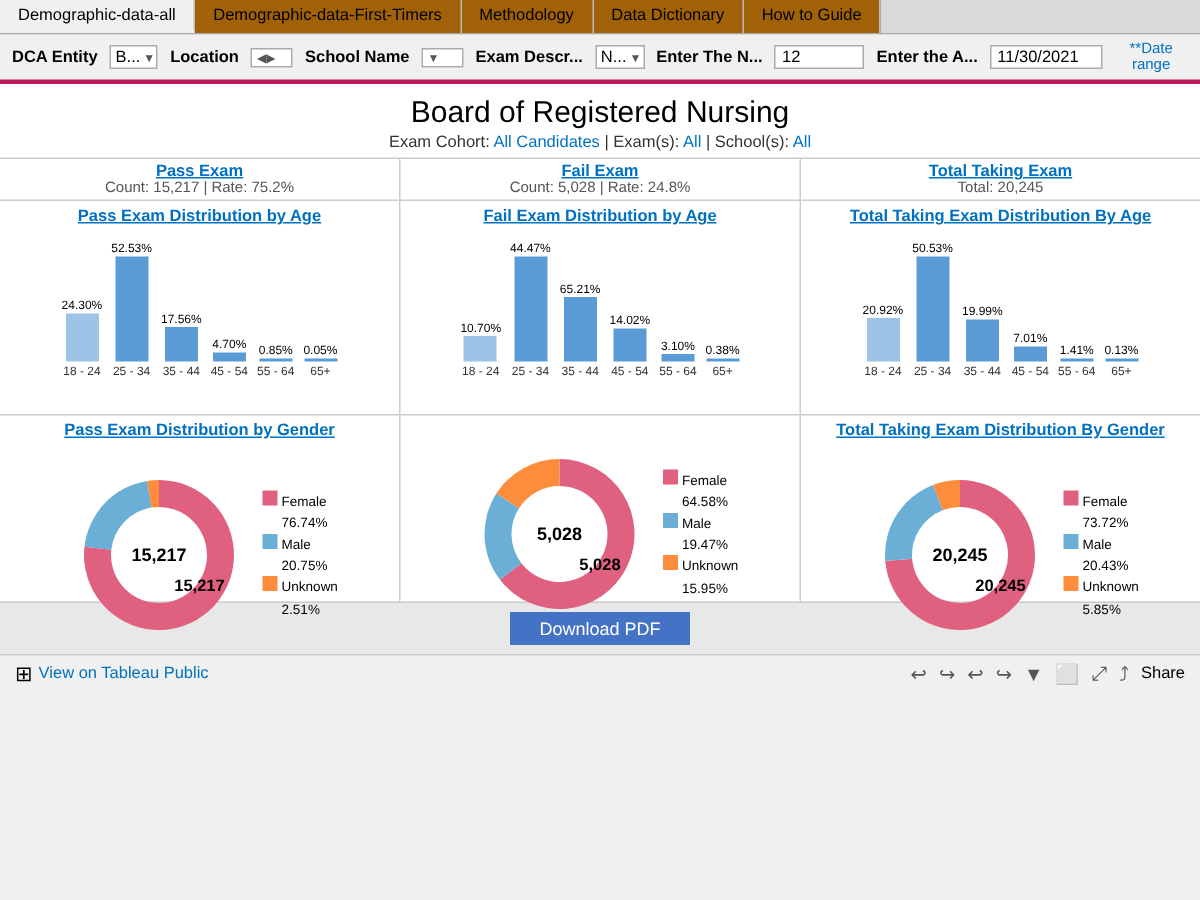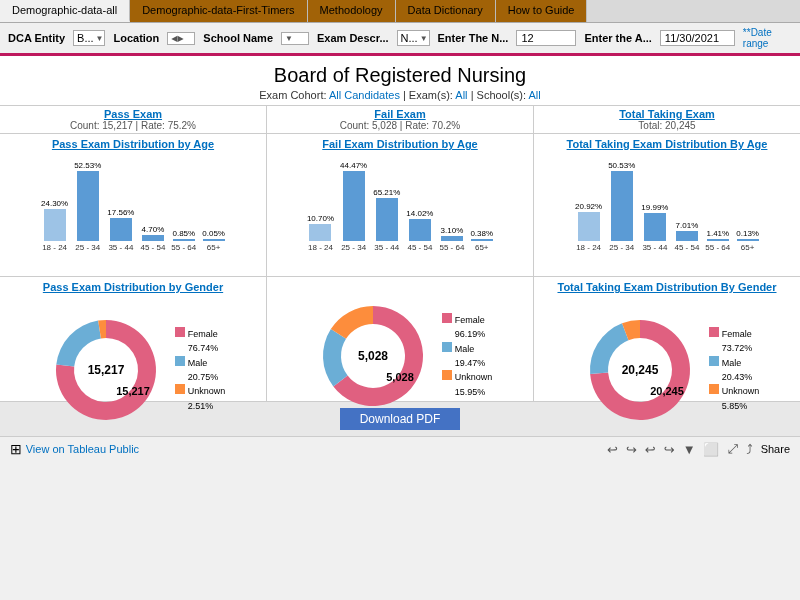--- a/index.html
+++ b/index.html
@@ -10,21 +10,21 @@
     .tab { padding: 4px 12px; cursor: pointer; font-size: 11px; border-right: 1px solid #bbb; background: #a16207; }
     .tab.active { background: #f0f0f0; border-bottom: 2px solid #f0f0f0; }
 
     
     .filter-bar { display: flex; align-items: center; background: #f0f0f0; padding: 4px 8px; gap: 8px; border-bottom: 3px solid #be185d; flex-wrap: nowrap; }
     .filter-label { font-size: 11px; font-weight: bold; white-space: nowrap; }
     .filter-select { display: flex; align-items: center; border: 1px solid #aaa; background: white; padding: 1px 3px; font-size: 11px; min-width: 28px; }
     .filter-select span { margin-right: 2px; }
     .dropdown-arrow { font-size: 8px; color: #555; }
     .filter-input { border: 1px solid #aaa; background: white; padding: 1px 4px; font-size: 11px; width: 60px; }
-    .date-range-note { font-size: 10px; color: #0070c0; text-align: left; }
+    .date-range-note { font-size: 10px; color: #0070c0; text-align: center; }
 
     
     .main { background: white; padding: 0; }
     .dashboard-title { text-align: center; font-size: 20px; font-weight: normal; padding: 8px 0 2px; }
     .dashboard-subtitle { text-align: center; font-size: 11px; color: #333; margin-bottom: 4px; }
     .dashboard-subtitle a { color: #0070c0; text-decoration: none; }
 
     
     .chart-row { display: flex; border-top: 1px solid #ccc; }
     .chart-cell { flex: 1; border-right: 1px solid #ccc; padding: 4px; }
@@ -102,21 +102,21 @@
     <a href="#">All</a>
   </div>
 
   <div class="summary-row">
     <div class="summary-cell">
       <div class="summary-title">Pass Exam</div>
       <div class="summary-stat">Count: 15,217 | Rate: 75.2%</div>
     </div>
     <div class="summary-cell">
       <div class="summary-title">Fail Exam</div>
-      <div class="summary-stat">Count: 5,028 | Rate: 70.2%</div>
+      <div class="summary-stat">Count: 5,028 | Rate: 24.8%</div>
     </div>
     <div class="summary-cell">
       <div class="summary-title">Total Taking Exam</div>
       <div class="summary-stat">Total: 20,245</div>
     </div>
   </div>
 
   <div class="chart-row" id="age-row">
 
     <div class="chart-cell">
@@ -250,21 +250,21 @@
 
     <div class="chart-cell">
       <div style="display:flex; align-items:center; justify-content:center; height:150px;">
         <svg width="130" height="130" viewBox="0 0 130 130" id="fail-donut">
             <path d="M 65 15 A 50 50 0 1 1 25.338708790178153 95.44637875954558 L 39.61677362571402 84.48568240610916 A 32 32 0 1 0 65 33 Z" fill="#e06080"></path>
             <path d="M 25.338708790178153 95.44637875954558 A 50 50 0 0 1 22.867979391978373 38.07616595866701 L 38.03550681086616 47.76874621354689 A 32 32 0 0 0 39.61677362571402 84.48568240610916 Z" fill="#6baed6"></path>
             <path d="M 22.867979391978373 38.07616595866701 A 50 50 0 0 1 64.99999999999999 15 L 65 33 A 32 32 0 0 0 38.03550681086616 47.76874621354689 Z" fill="#fd8d3c"></path>
             <text x="65" y="69" text-anchor="middle" font-size="12" font-weight="bold">5,028</text>
           </svg>
         <div style="font-size:9px; margin-left:4px; line-height:1.6;">
-          <div><span style="display:inline-block;width:10px;height:10px;background:#e06080;margin-right:3px;"></span><span>Female</span><br><span style="margin-left:13px;">96.19%</span></div>
+          <div><span style="display:inline-block;width:10px;height:10px;background:#e06080;margin-right:3px;"></span><span>Female</span><br><span style="margin-left:13px;">64.58%</span></div>
           <div><span style="display:inline-block;width:10px;height:10px;background:#6baed6;margin-right:3px;"></span><span>Male</span><br><span style="margin-left:13px;">19.47%</span></div>
           <div><span style="display:inline-block;width:10px;height:10px;background:#fd8d3c;margin-right:3px;"></span><span>Unknown</span><br><span style="margin-left:13px;">15.95%</span></div>
         </div>
       </div>
       <div style="text-align:center; font-size:11px; font-weight:bold; margin-top:-60px; position:relative;">5,028</div>
     </div>
 
     <div class="chart-cell">
       <div class="chart-title">Total Taking Exam Distribution By Gender</div>
       <div style="display:flex; align-items:center; justify-content:center; height:150px;">

